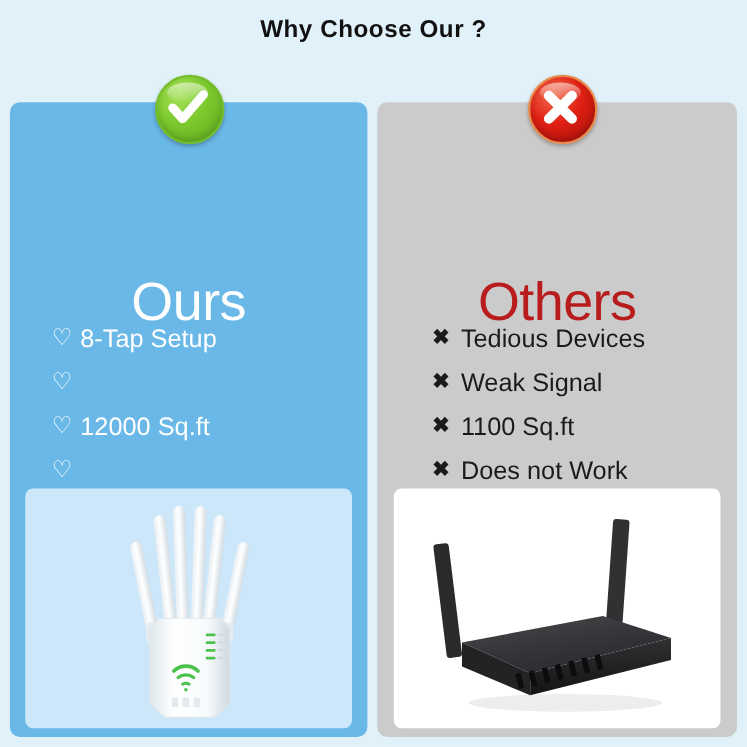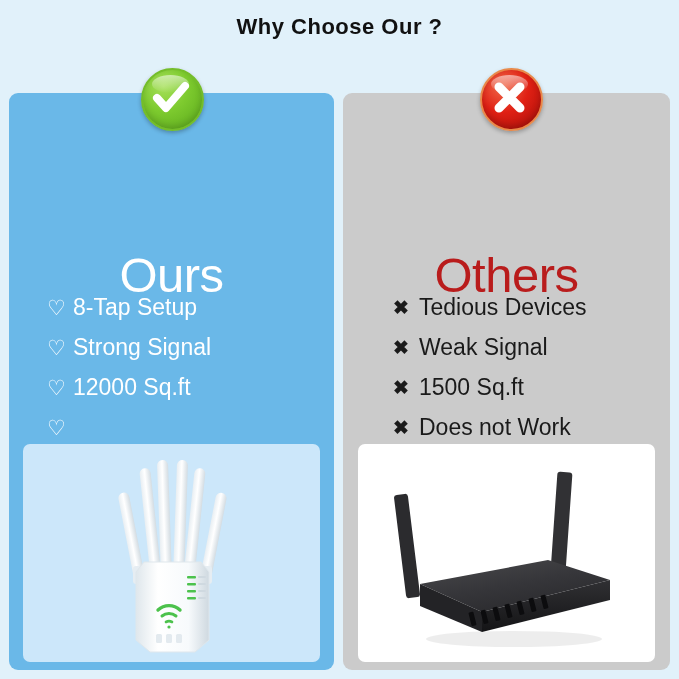--- a/index.html
+++ b/index.html
@@ -90,21 +90,20 @@
 <div class="panel" id="panel-ours">
   <div class="col-heading" id="heading-ours">Ours</div>
 
   <ul class="feature-list" id="list-ours">
     <li>
       <span class="bullet">♡</span>
       <span class="item-label">8-Tap Setup</span>
     </li>
     <li>
       <span class="bullet">♡</span>
-      <span class="item-label">Strong Signal</span>
     </li>
     <li>
       <span class="bullet">♡</span>
       <span class="item-label">12000 Sq.ft</span>
     </li>
     <li>
       <span class="bullet">♡</span>
     </li>
     <li>
       <span class="bullet">♡</span>
@@ -181,21 +180,21 @@
     <li>
       <span class="bullet">✖</span>
       <span class="item-label">Tedious Devices</span>
     </li>
     <li>
       <span class="bullet">✖</span>
       <span class="item-label">Weak Signal</span>
     </li>
     <li>
       <span class="bullet">✖</span>
-      <span class="item-label">1500 Sq.ft</span>
+      <span class="item-label">1100 Sq.ft</span>
     </li>
     <li>
       <span class="bullet">✖</span>
       <span class="item-label">Does not Work</span>
     </li>
     <li>
       <span class="bullet">✖</span>
       <span class="item-label">20+ Devices</span>
     </li>
     <li>

